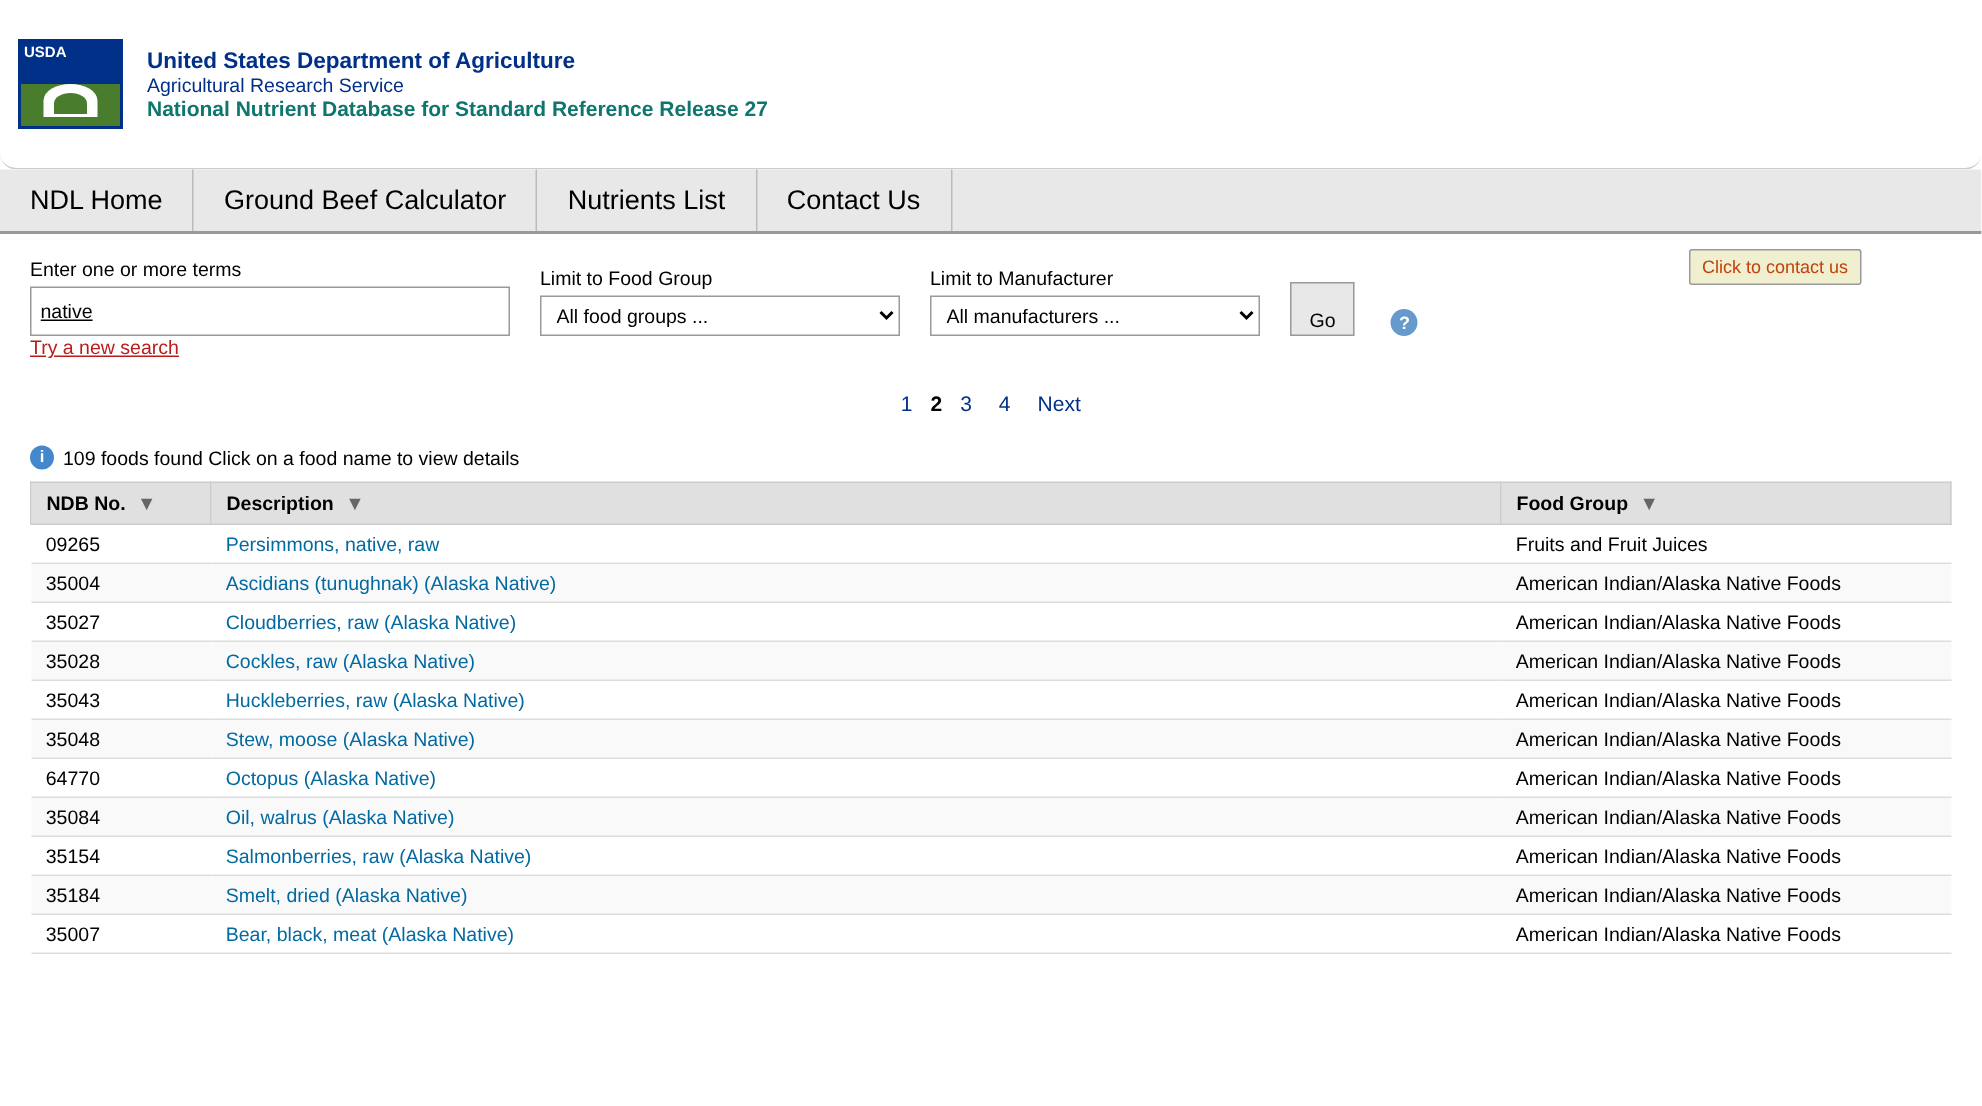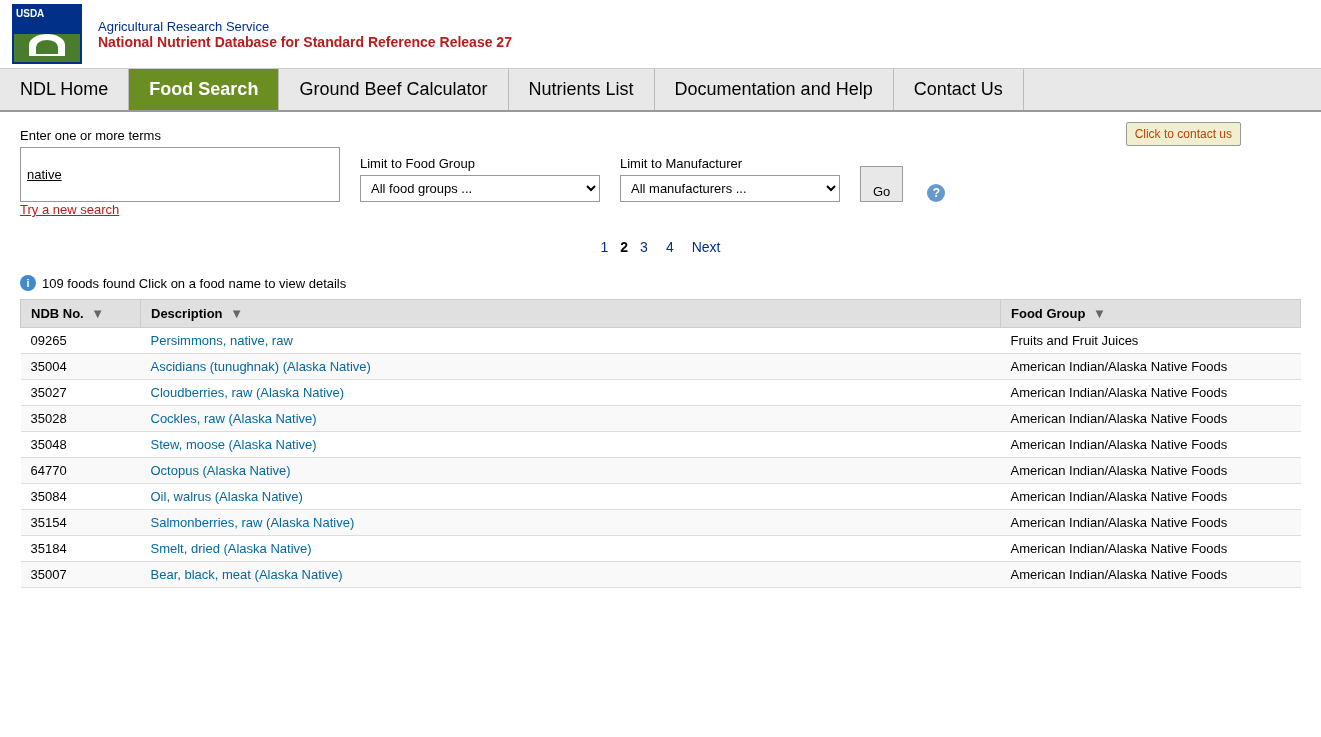--- a/index.html
+++ b/index.html
@@ -1,41 +1,41 @@
 <!DOCTYPE html>
 <html><head>
   <meta charset="utf-8">
   <style>
     * { box-sizing: border-box; margin: 0; padding: 0; }
     body { font-family: Arial, sans-serif; font-size: 13px; background: #fff; color: #000; }
 
     
-    .header { display: flex; align-items: center; padding: 4px 12px; background: #fff; border-bottom: 1px solid #ccc; }
+    .header { display: flex; align-items: center; padding: 26px 12px; background: #fff; border-bottom: 1px solid #ccc; border-radius: 11px; }
     .header-logo { display: flex; align-items: center; margin-right: 16px; }
     .header-text { }
     .header-text .usda { color: #003087; font-weight: bold; font-size: 15px; }
     .header-text .ars { color: #003087; font-size: 13px; }
-    .header-text .db { color: #b91c1c; font-size: 14px; font-weight: bold; }
+    .header-text .db { color: #0f766e; font-size: 14px; font-weight: bold; }
 
     
     .nav { display: flex; background: #e8e8e8; border-bottom: 2px solid #999; }
     .nav-item { padding: 10px 20px; cursor: pointer; font-size: 18px; color: #000; border-right: 1px solid #bbb; text-decoration: none; }
     .nav-item.active { background: #6b8e23; color: #fff; font-weight: bold; }
 
     
     .main { padding: 16px 20px; position: relative; }
 
     
     .contact-tooltip { position: absolute; top: 10px; right: 80px; background: #f0f0d0; border: 1px solid #999; padding: 4px 8px; font-size: 12px; color: #c2410c; border-radius: 2px; }
 
     
     .search-form { display: flex; align-items: flex-end; gap: 20px; }
     .form-group { display: flex; flex-direction: column; }
     .form-group label { font-size: 13px; margin-bottom: 4px; font-weight: normal; }
-    .form-group input[type="text"] { width: 320px; padding: 19px 6px; border: 1px solid #999; font-size: 13px; text-decoration: underline; }
+    .form-group input[type="text"] { width: 320px; padding: 8px 6px; border: 1px solid #999; font-size: 13px; text-decoration: underline; }
     .form-group select { padding: 4px 6px; border: 1px solid #999; font-size: 13px; background: #fff; }
     .select-food { width: 240px; }
     .select-manuf { width: 220px; }
     .go-btn { padding: 17px 12px; background: #e8e8e8; border: 1px solid #999; cursor: pointer; font-size: 13px; height: 28px; }
     .info-icon { display: inline-block; width: 18px; height: 18px; border-radius: 50%; background: #6699cc; color: #fff; text-align: center; line-height: 18px; font-size: 12px; font-weight: bold; cursor: pointer; margin-left: 4px; }
 
     
     .try-search { margin-bottom: 12px; }
     .try-search a { color: #b91c1c; text-decoration: underline; font-size: 13px; cursor: pointer; }
 
@@ -75,31 +75,30 @@
 <div class="header">
   <div class="header-logo">
     <div class="logo-box">
       <span class="logo-usda-text">USDA</span>
       <div class="logo-green"></div>
       <div class="logo-circle"></div>
       <div class="logo-inner-circle"></div>
     </div>
   </div>
   <div class="header-text">
+    <div class="usda">United States Department of Agriculture</div>
     <div class="ars">Agricultural Research Service</div>
     <div class="db">National Nutrient Database for Standard Reference Release 27</div>
   </div>
 </div>
 
 <nav class="nav">
   <a class="nav-item">NDL Home</a>
-  <a class="nav-item active">Food Search</a>
   <a class="nav-item">Ground Beef Calculator</a>
   <a class="nav-item">Nutrients List</a>
-  <a class="nav-item">Documentation and Help</a>
   <a class="nav-item">Contact Us</a>
 </nav>
 
 <div class="main">
 
   <div class="contact-tooltip">Click to contact us</div>
 
   <div class="search-form">
     <div class="form-group">
       <label>Enter one or more terms</label>
@@ -179,20 +178,25 @@
       <td class="ndb-col">35027</td>
       <td class="desc-col"><a href="#">Cloudberries, raw (Alaska Native)</a></td>
       <td class="group-col">American Indian/Alaska Native Foods</td>
     </tr>
         <tr>
       <td class="ndb-col">35028</td>
       <td class="desc-col"><a href="#">Cockles, raw (Alaska Native)</a></td>
       <td class="group-col">American Indian/Alaska Native Foods</td>
     </tr>
         <tr>
+      <td class="ndb-col">35043</td>
+      <td class="desc-col"><a href="#">Huckleberries, raw (Alaska Native)</a></td>
+      <td class="group-col">American Indian/Alaska Native Foods</td>
+    </tr>
+        <tr>
       <td class="ndb-col">35048</td>
       <td class="desc-col"><a href="#">Stew, moose (Alaska Native)</a></td>
       <td class="group-col">American Indian/Alaska Native Foods</td>
     </tr>
         <tr>
       <td class="ndb-col">64770</td>
       <td class="desc-col"><a href="#">Octopus (Alaska Native)</a></td>
       <td class="group-col">American Indian/Alaska Native Foods</td>
     </tr>
         <tr>

